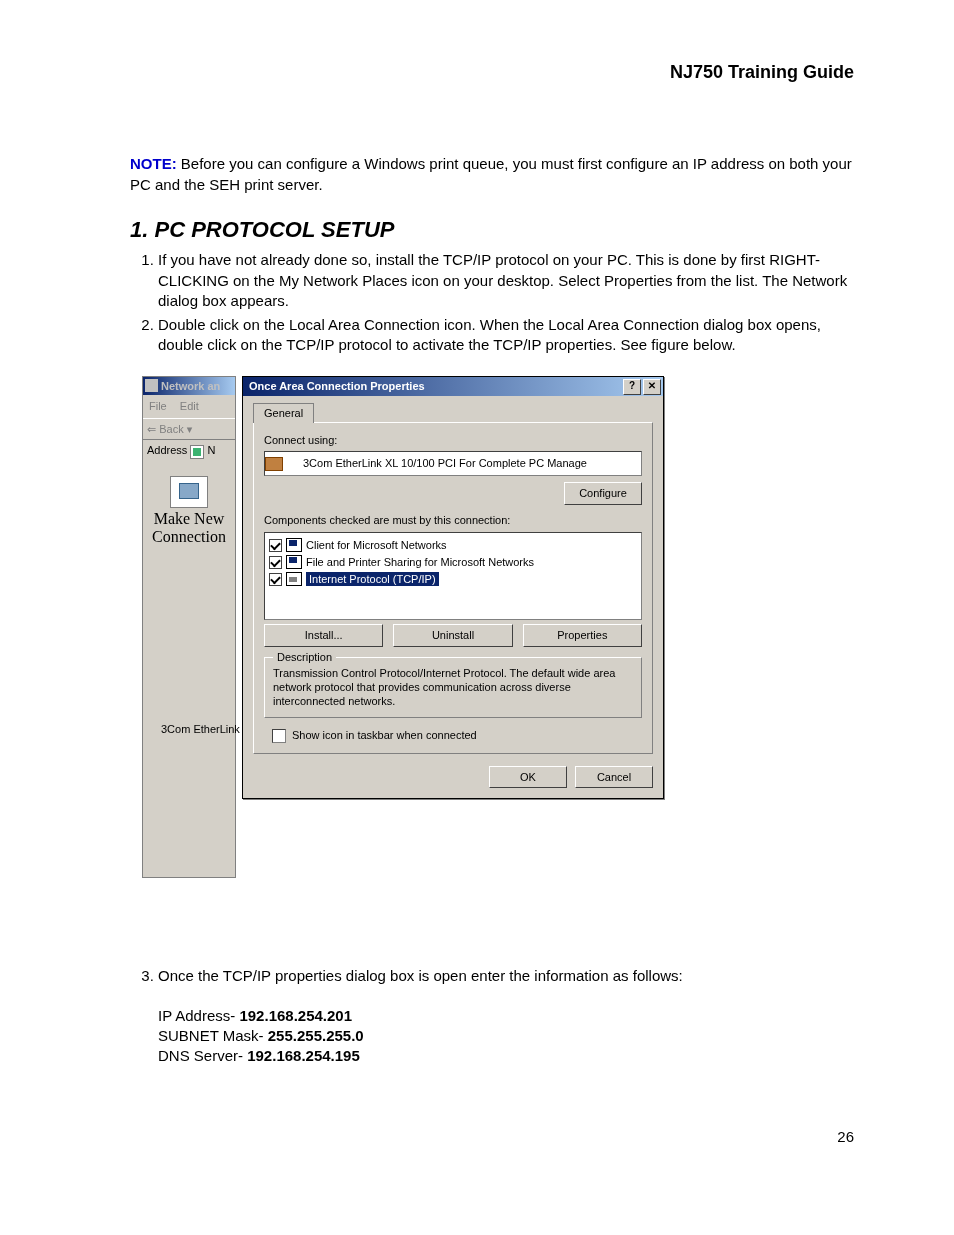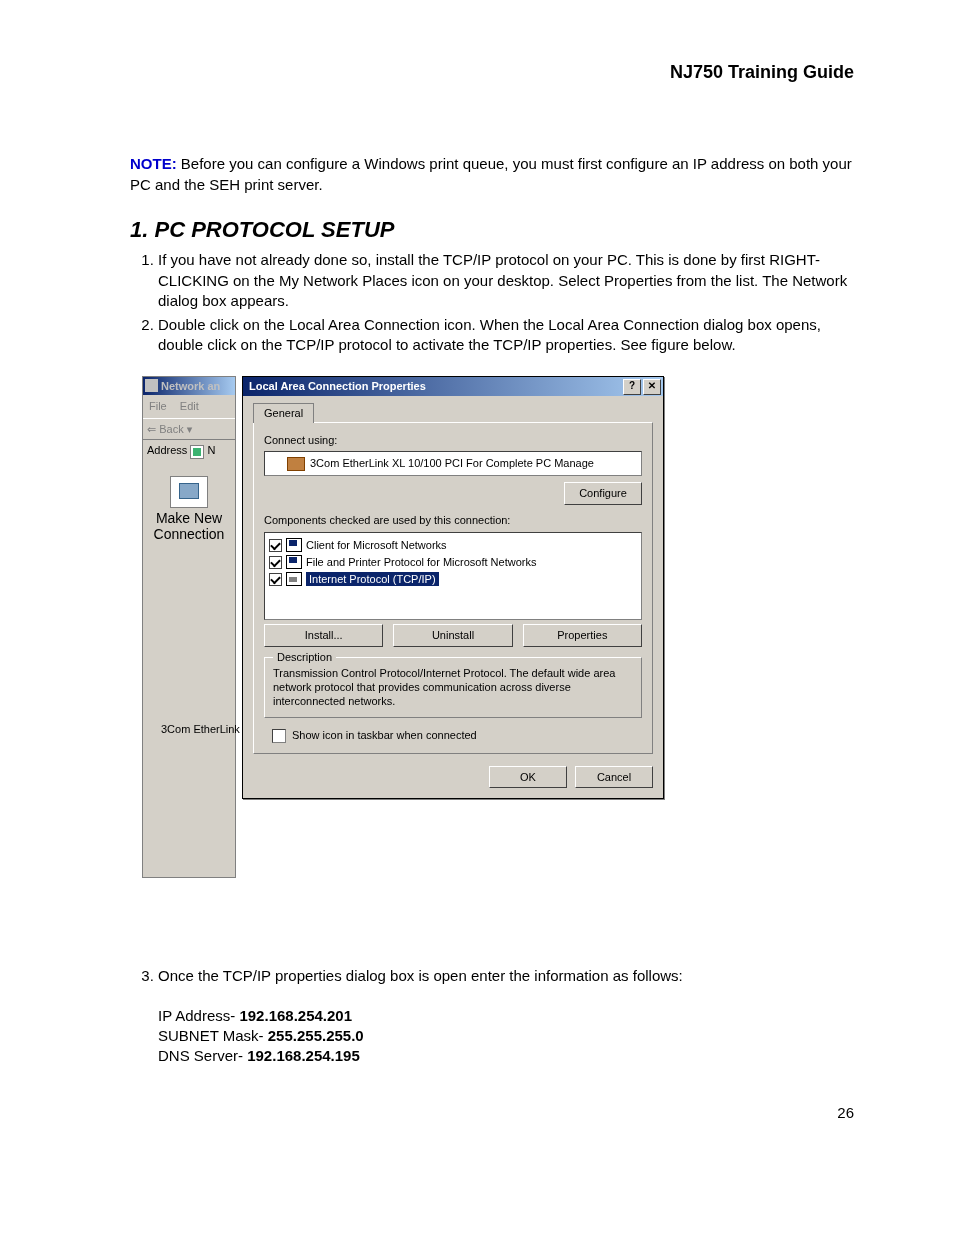--- a/index.html
+++ b/index.html
@@ -38,21 +38,21 @@
   }
   .bg-titlebar .ico { position:absolute; left:2px; top:2px; width:13px; height:13px; background:#c0c0c0;}
   .bg-menu { padding:4px 6px; color:#808080; font-size:11px; }
   .bg-menu span { margin-right:10px; }
   .bg-toolbar { padding:3px 4px; border-top:1px solid #fff; border-bottom:1px solid #808080; color:#808080; }
   .bg-addr { padding:3px 4px; font-size:11px; color:#000; white-space:nowrap; }
   .bg-addr .box { display:inline-block; width:12px;height:12px;background:#fff;border:1px solid #808080;vertical-align:middle;position:relative;}
   .bg-addr .box::after{content:"";position:absolute;left:2px;top:2px;width:8px;height:8px;background:#3cb371;}
   .bg-icon { margin:14px auto 2px auto; width:36px; height:30px; border:1px solid #808080; background:#fff; position:relative;}
   .bg-icon::after{content:"";position:absolute;left:8px;top:6px;width:18px;height:14px;background:#87a8c8;border:1px solid #36648b;}
-  .bg-caption{ text-align:center; font-size:14px; line-height:1.15; }
+  .bg-caption{ text-align:center; font-size:16px; line-height:1.15;font-family:Liberation Serif, serif; }
   .bg-bottom { position:absolute; bottom:140px; left:18px; font-size:11px; white-space:nowrap;}
   
   .right-strip { position:absolute; right:0; top:0; width:26px; height:360px; background:#d4d0c8; border:1px solid #808080;}
   .right-strip .xbtn { width:16px;height:14px;margin:2px auto 0 auto;background:#d4d0c8;border:1px solid #fff;border-right-color:#404040;border-bottom-color:#404040;font-family:"Marlett",Arial;font-size:10px;text-align:center;line-height:12px;}
   .right-strip .colorbit{width:10px;height:22px;margin:18px auto 0 auto;background:linear-gradient(#f00,#0f0,#00f);}  
   .right-strip .chev{ text-align:center;margin-top:30px;font-weight:bold;}
   .right-strip .o{ text-align:center;margin-top:28px;font-size:10px;}
   .right-strip .grip{position:absolute;bottom:2px;right:2px;width:14px;height:14px;background:repeating-linear-gradient(135deg,#808080 0 1px,transparent 1px 3px);}  
 
   
@@ -63,40 +63,40 @@
   .dlg-title {
     height:19px; background: linear-gradient(to right,#0a246a,#a6caf0);
     color:#fff; font-weight:bold; font-size:11px; padding-left:6px; line-height:19px; position:relative;
   }
   .dlg-title .btns{position:absolute;right:2px;top:2px;display:flex;gap:2px;}
   .tbtn{width:16px;height:14px;background:#d4d0c8;border:1px solid #fff;border-right-color:#404040;border-bottom-color:#404040;font-size:10px;font-weight:bold;text-align:center;line-height:12px;color:#000;}
   .dlg-body{ padding:6px 10px 10px 10px; }
   .tab { display:inline-block; background:#d4d0c8; border:1px solid #808080; border-bottom:none; padding:2px 10px; font-size:11px; position:relative; top:1px; background:#d4d0c8;}
   .tab-page{ border:1px solid #808080; border-top-color:#fff; padding:10px; background:#d4d0c8; border-left-color:#fff; }
   .lbl { font-size:11px; margin-bottom:4px;}
-  .sunken { background:#fff; border:1px solid #808080; border-top-color:#404040; border-left-color:#404040; padding:4px 22px; font-size:11px; display:flex; align-items:center; gap:5px;}
+  .sunken { background:#fff; border:1px solid #808080; border-top-color:#404040; border-left-color:#404040; padding:4px 0; font-size:11px; display:flex; align-items:center; gap:20px;}
   .nic-ico{width:16px;height:12px;background:#c08040;border:1px solid #804000;}
   .btn { background:#d4d0c8; border:1px solid #fff; border-right-color:#404040; border-bottom-color:#404040; padding:3px 0; font-size:11px; text-align:center; min-width:76px; }
   .btn-row{ display:flex; gap:10px; margin-top:4px; }
   .right-align{ display:flex; justify-content:flex-end; margin-top:6px;}
   .list-box{ background:#fff; border:1px solid #808080; border-top-color:#404040; border-left-color:#404040; padding:4px; height:78px;}
   .li-row{ display:flex; align-items:center; gap:4px; font-size:11px; padding:1px 0;}
   .chk{ width:11px;height:11px;border:1px solid #404040;background:#fff;position:relative;}
   .chk::after{content:"";position:absolute;left:1px;top:2px;width:7px;height:4px;border-left:2px solid #000;border-bottom:2px solid #000;transform:rotate(-45deg);}
   .mini-ico{width:14px;height:12px;background:#fff;border:1px solid #000;position:relative;}
   .mini-ico.mon::after{content:"";position:absolute;left:2px;top:1px;width:8px;height:6px;background:#0a246a;}
   .mini-ico.net::after{content:"";position:absolute;left:2px;top:4px;width:8px;height:5px;background:#808080;}
   .hi-row{ background:#0a246a; color:#fff; padding:0 3px;}
   .grp{ border:1px solid #808080; border-top-color:#fff; border-left-color:#fff; padding:8px; margin-top:10px; position:relative;}
   .grp-title{ position:absolute; top:-8px; left:8px; background:#d4d0c8; padding:0 4px; font-size:11px;}
   .grp-text{ font-size:11px; line-height:1.3;}
   .cb-row{ display:flex; align-items:flex-end; gap:6px; margin-top:10px; font-size:11px;padding-left:8px;}
   .cb{ width:12px;height:12px;background:#fff;border:1px solid #808080; border-top-color:#404040; border-left-color:#404040;}
   .dlg-footer{ display:flex; justify-content:flex-end; gap:8px; margin-top:12px;}
-  .page-num{ text-align:right; margin-top:36px; font-size:15px;}
+  .page-num{ text-align:right; margin-top:60px; font-size:15px;}
   .val-line{ margin-left:28px;}
   .bold{font-weight:bold;}
 </style>
 </head>
 <body>
 
 <div class="header-right">NJ750 Training Guide</div>
 
 <div class="note-block">
   <span class="note-label">NOTE:</span>
@@ -136,48 +136,48 @@
     <div class="right-strip">
       <div class="xbtn">✕</div>
       <div class="colorbit"></div>
       <div class="chev">»</div>
       <div class="o">o</div>
       <div class="grip"></div>
     </div>
 
     <div class="dlg">
       <div class="dlg-title">
-        <span>Local Area Connection Properties</span>
+        <span>Once Area Connection Properties</span>
         <div class="btns">
           <div class="tbtn">?</div>
           <div class="tbtn">✕</div>
         </div>
       </div>
       <div class="dlg-body">
         <div class="tab">General</div>
         <div class="tab-page">
           <div class="lbl">Connect using:</div>
           <div class="sunken">
             <span class="nic-ico"></span>
             <span>3Com EtherLink XL 10/100 PCI For Complete PC Manage</span>
           </div>
           <div class="right-align">
             <div class="btn">Configure</div>
           </div>
-          <div class="lbl" style="margin-top:8px;">Components checked are used by this connection:</div>
+          <div class="lbl" style="margin-top:8px;">Components checked are must by this connection:</div>
           <div class="list-box">
             <div class="li-row">
               <span class="chk"></span>
               <span class="mini-ico mon"></span>
               <span>Client for Microsoft Networks</span>
             </div>
             <div class="li-row">
               <span class="chk"></span>
               <span class="mini-ico mon"></span>
-              <span>File and Printer Protocol for Microsoft Networks</span>
+              <span>File and Printer Sharing for Microsoft Networks</span>
             </div>
             <div class="li-row">
               <span class="chk"></span>
               <span class="mini-ico net"></span>
               <span class="hi-row">Internet Protocol (TCP/IP)</span>
             </div>
           </div>
           <div class="btn-row">
             <div class="btn" style="flex:1">Install...</div>
             <div class="btn" style="flex:1">Uninstall</div>

